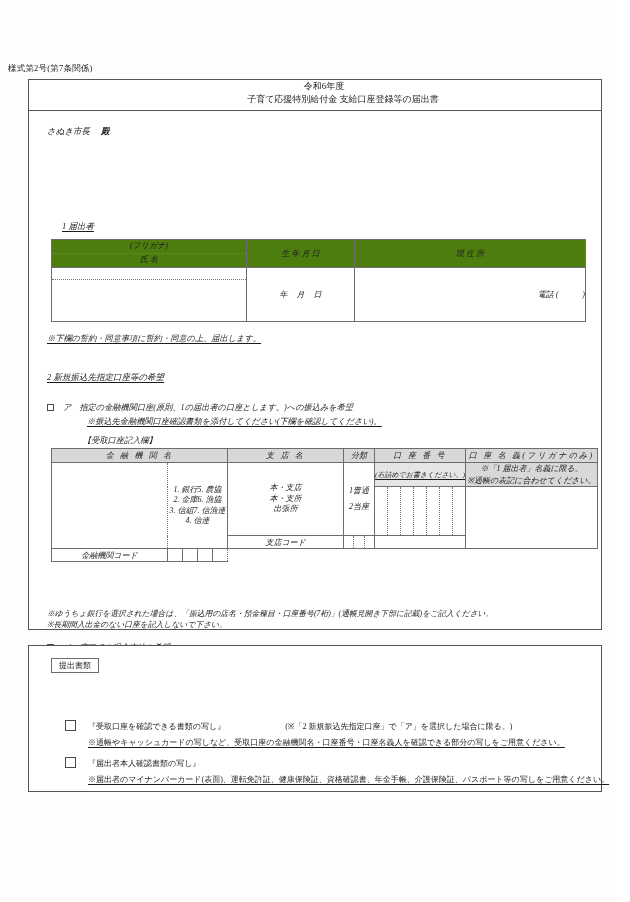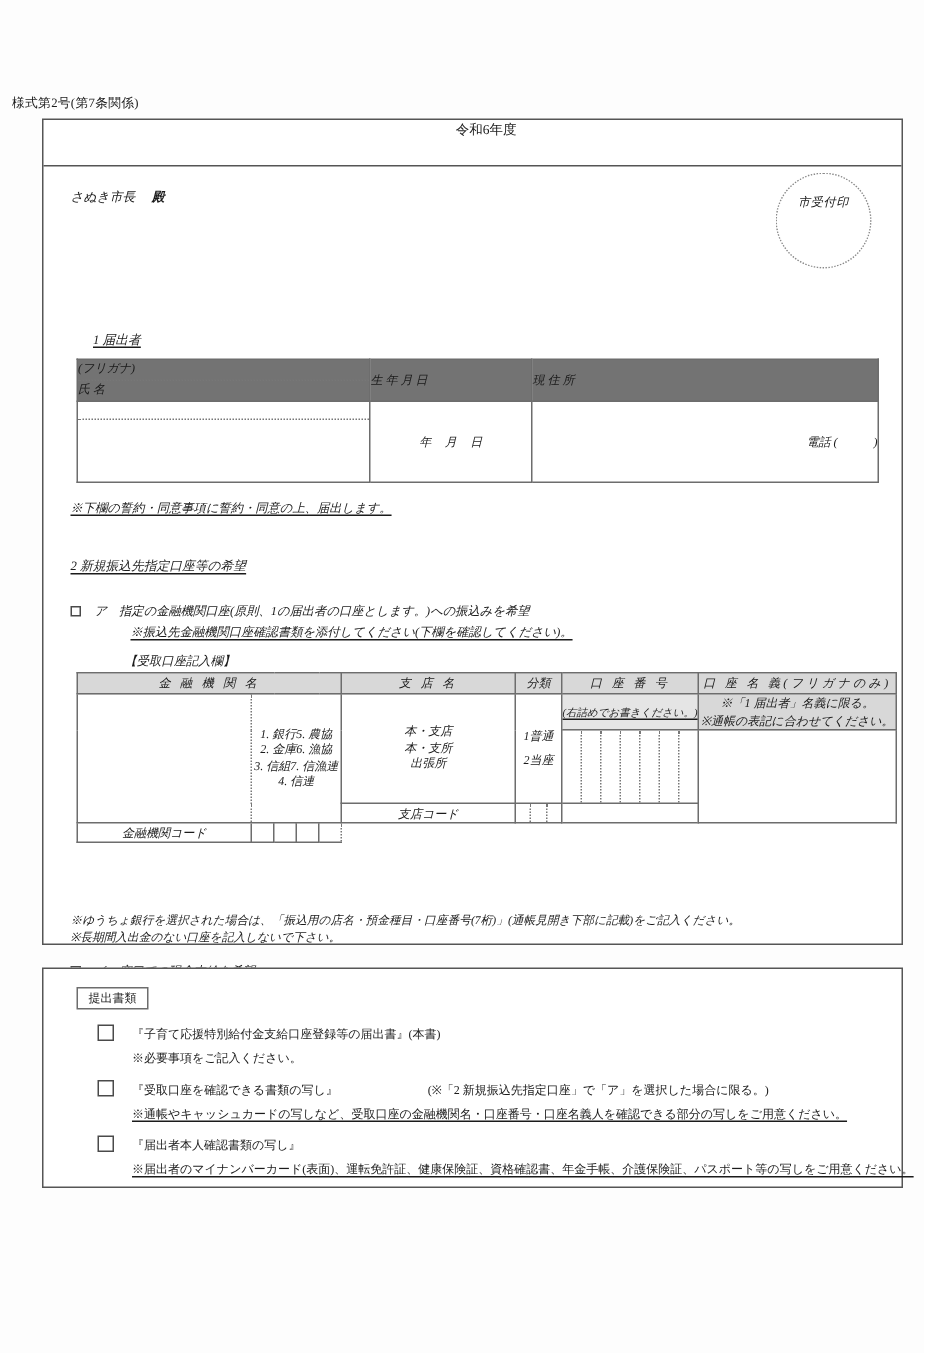--- a/index.html
+++ b/index.html
@@ -113,21 +113,21 @@
     font-size: 8px;
     padding: 0;
     vertical-align: middle;
   }
   .applicant-tbl {
     position: absolute;
     left: 22px;
     top: 128px;
     width: 534px;
   }
-  .hdr { background: #737373; text-align: left; }
+  .hdr { background: #4d7c0f; text-align: center; }
   .furi-cell { height: 13px; border-bottom: 1px dotted #777 !important; }
   .name-cell { height: 13px; }
   .blank-furi { height: 11px; border-bottom: 1px dotted #777 !important; }
   .tall { height: 40px; }
   .ymd {
     text-align: center;
     font-size: 8px;
     padding-bottom: 2px;
     vertical-align: bottom;
     height: 100%;
@@ -337,31 +337,29 @@
 <body>
 
 <div class="page">
 
   <div class="form-no">様式第2号(第7条関係)</div>
 
   <div class="outer-box">
 
     <div class="title-row">
       <span class="title-era">令和6年度</span>
+      <span class="title-main">子育て応援特別給付金 支給口座登録等の届出書</span>
     </div>
 
     <div class="body-area">
 
       <div class="addressee">
         <span>さぬき市長</span><span class="hon">殿</span>
       </div>
 
-      <div class="stamp-circle">
-        <span>市受付印</span>
-      </div>
 
       <div class="sec-head" id="sec1">1 届出者</div>
 
       <table class="tbl applicant-tbl">
         <colgroup>
           <col style="width:195px">
           <col style="width:108px">
           <col style="width:231px">
         </colgroup>
         <tbody>
@@ -520,24 +518,20 @@
           <span>われないことにより、令和7年7月31日までに振込みが完了できない場合には、子育て応援特別給付金が支給されないことに同意します。</span>
         </div>
       </div>
 
     </div>
   </div>
 
   <div class="docs-box">
     <div class="docs-title">提出書類</div>
 
-    <div class="doc-item" id="doc1">
-      <span class="bigbox"></span><span>『子育て応援特別給付金支給口座登録等の届出書』(本書)</span>
-      <span class="dsub">※必要事項をご記入ください。</span>
-    </div>
 
     <div class="doc-item" id="doc2">
       <span class="bigbox"></span><span>『受取口座を確認できる書類の写し』</span><span class="paren">(※「2  新規振込先指定口座」で「ア」を選択した場合に限る。)</span>
       <span class="dsub u">※通帳やキャッシュカードの写しなど、受取口座の金融機関名・口座番号・口座名義人を確認できる部分の写しをご用意ください。</span>
     </div>
 
     <div class="doc-item" id="doc3">
       <span class="bigbox"></span><span>『届出者本人確認書類の写し』</span>
       <span class="dsub u">※届出者のマイナンバーカード(表面)、運転免許証、健康保険証、資格確認書、年金手帳、介護保険証、パスポート等の写しをご用意ください。</span>
     </div>

